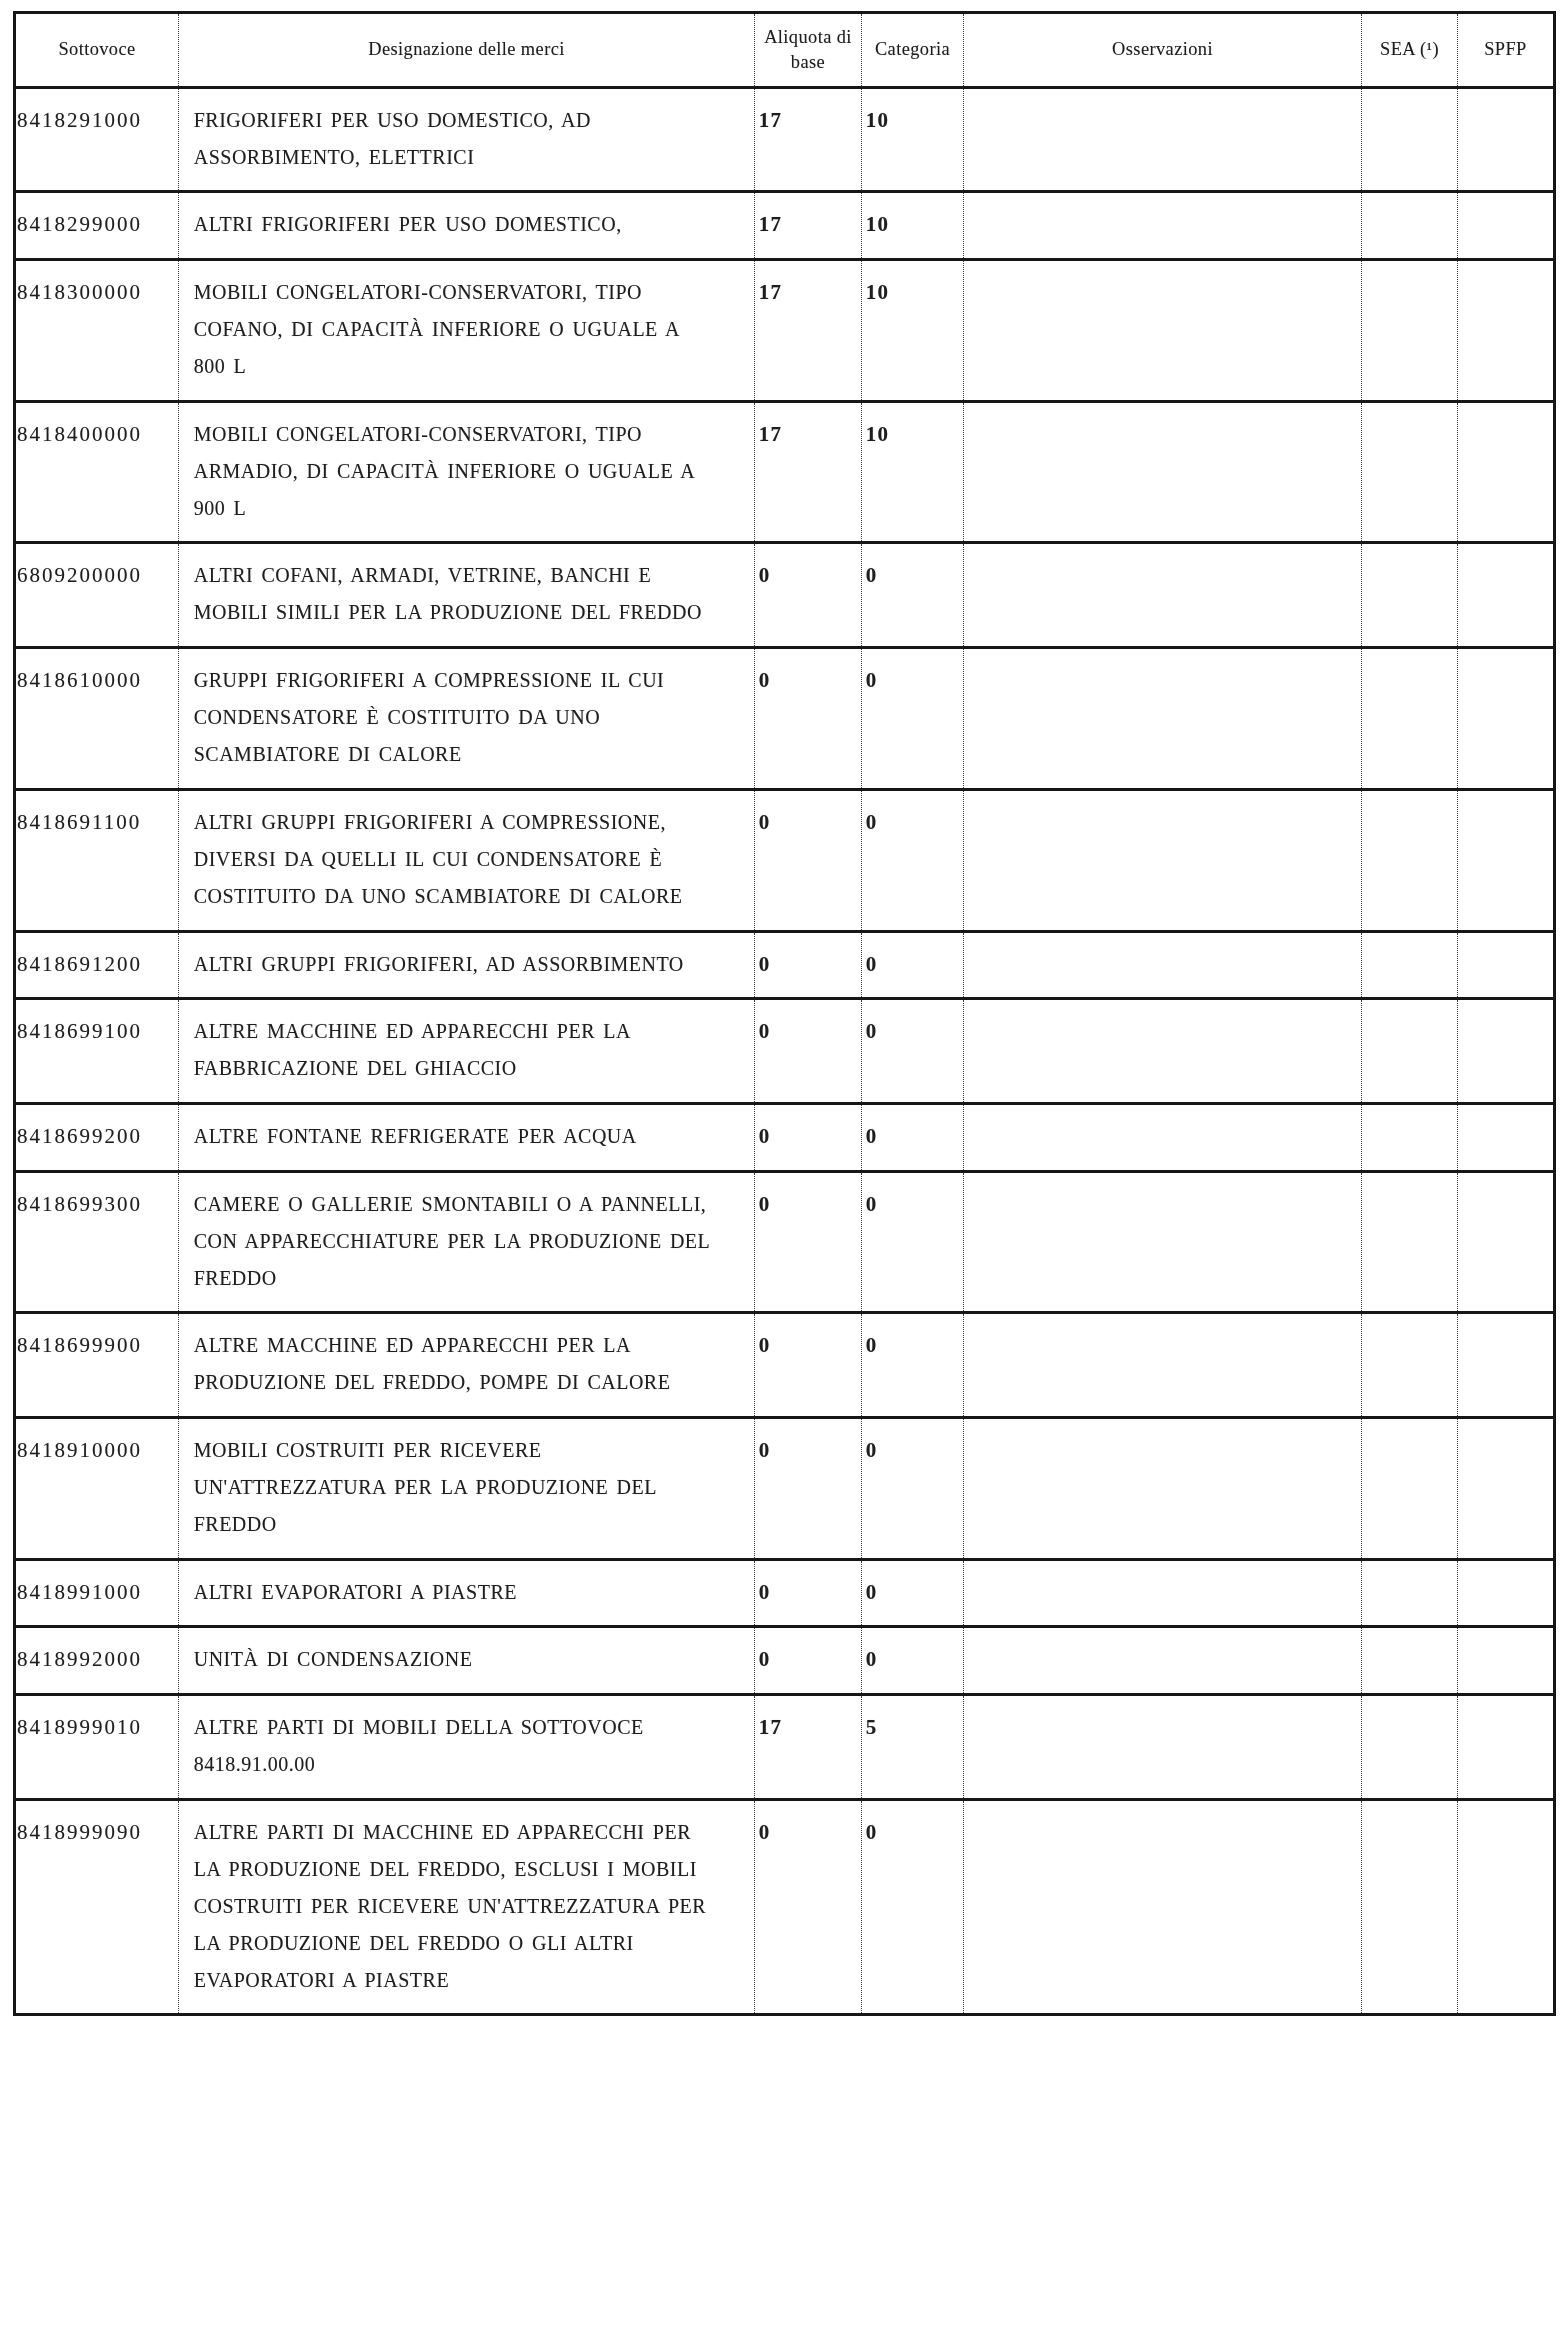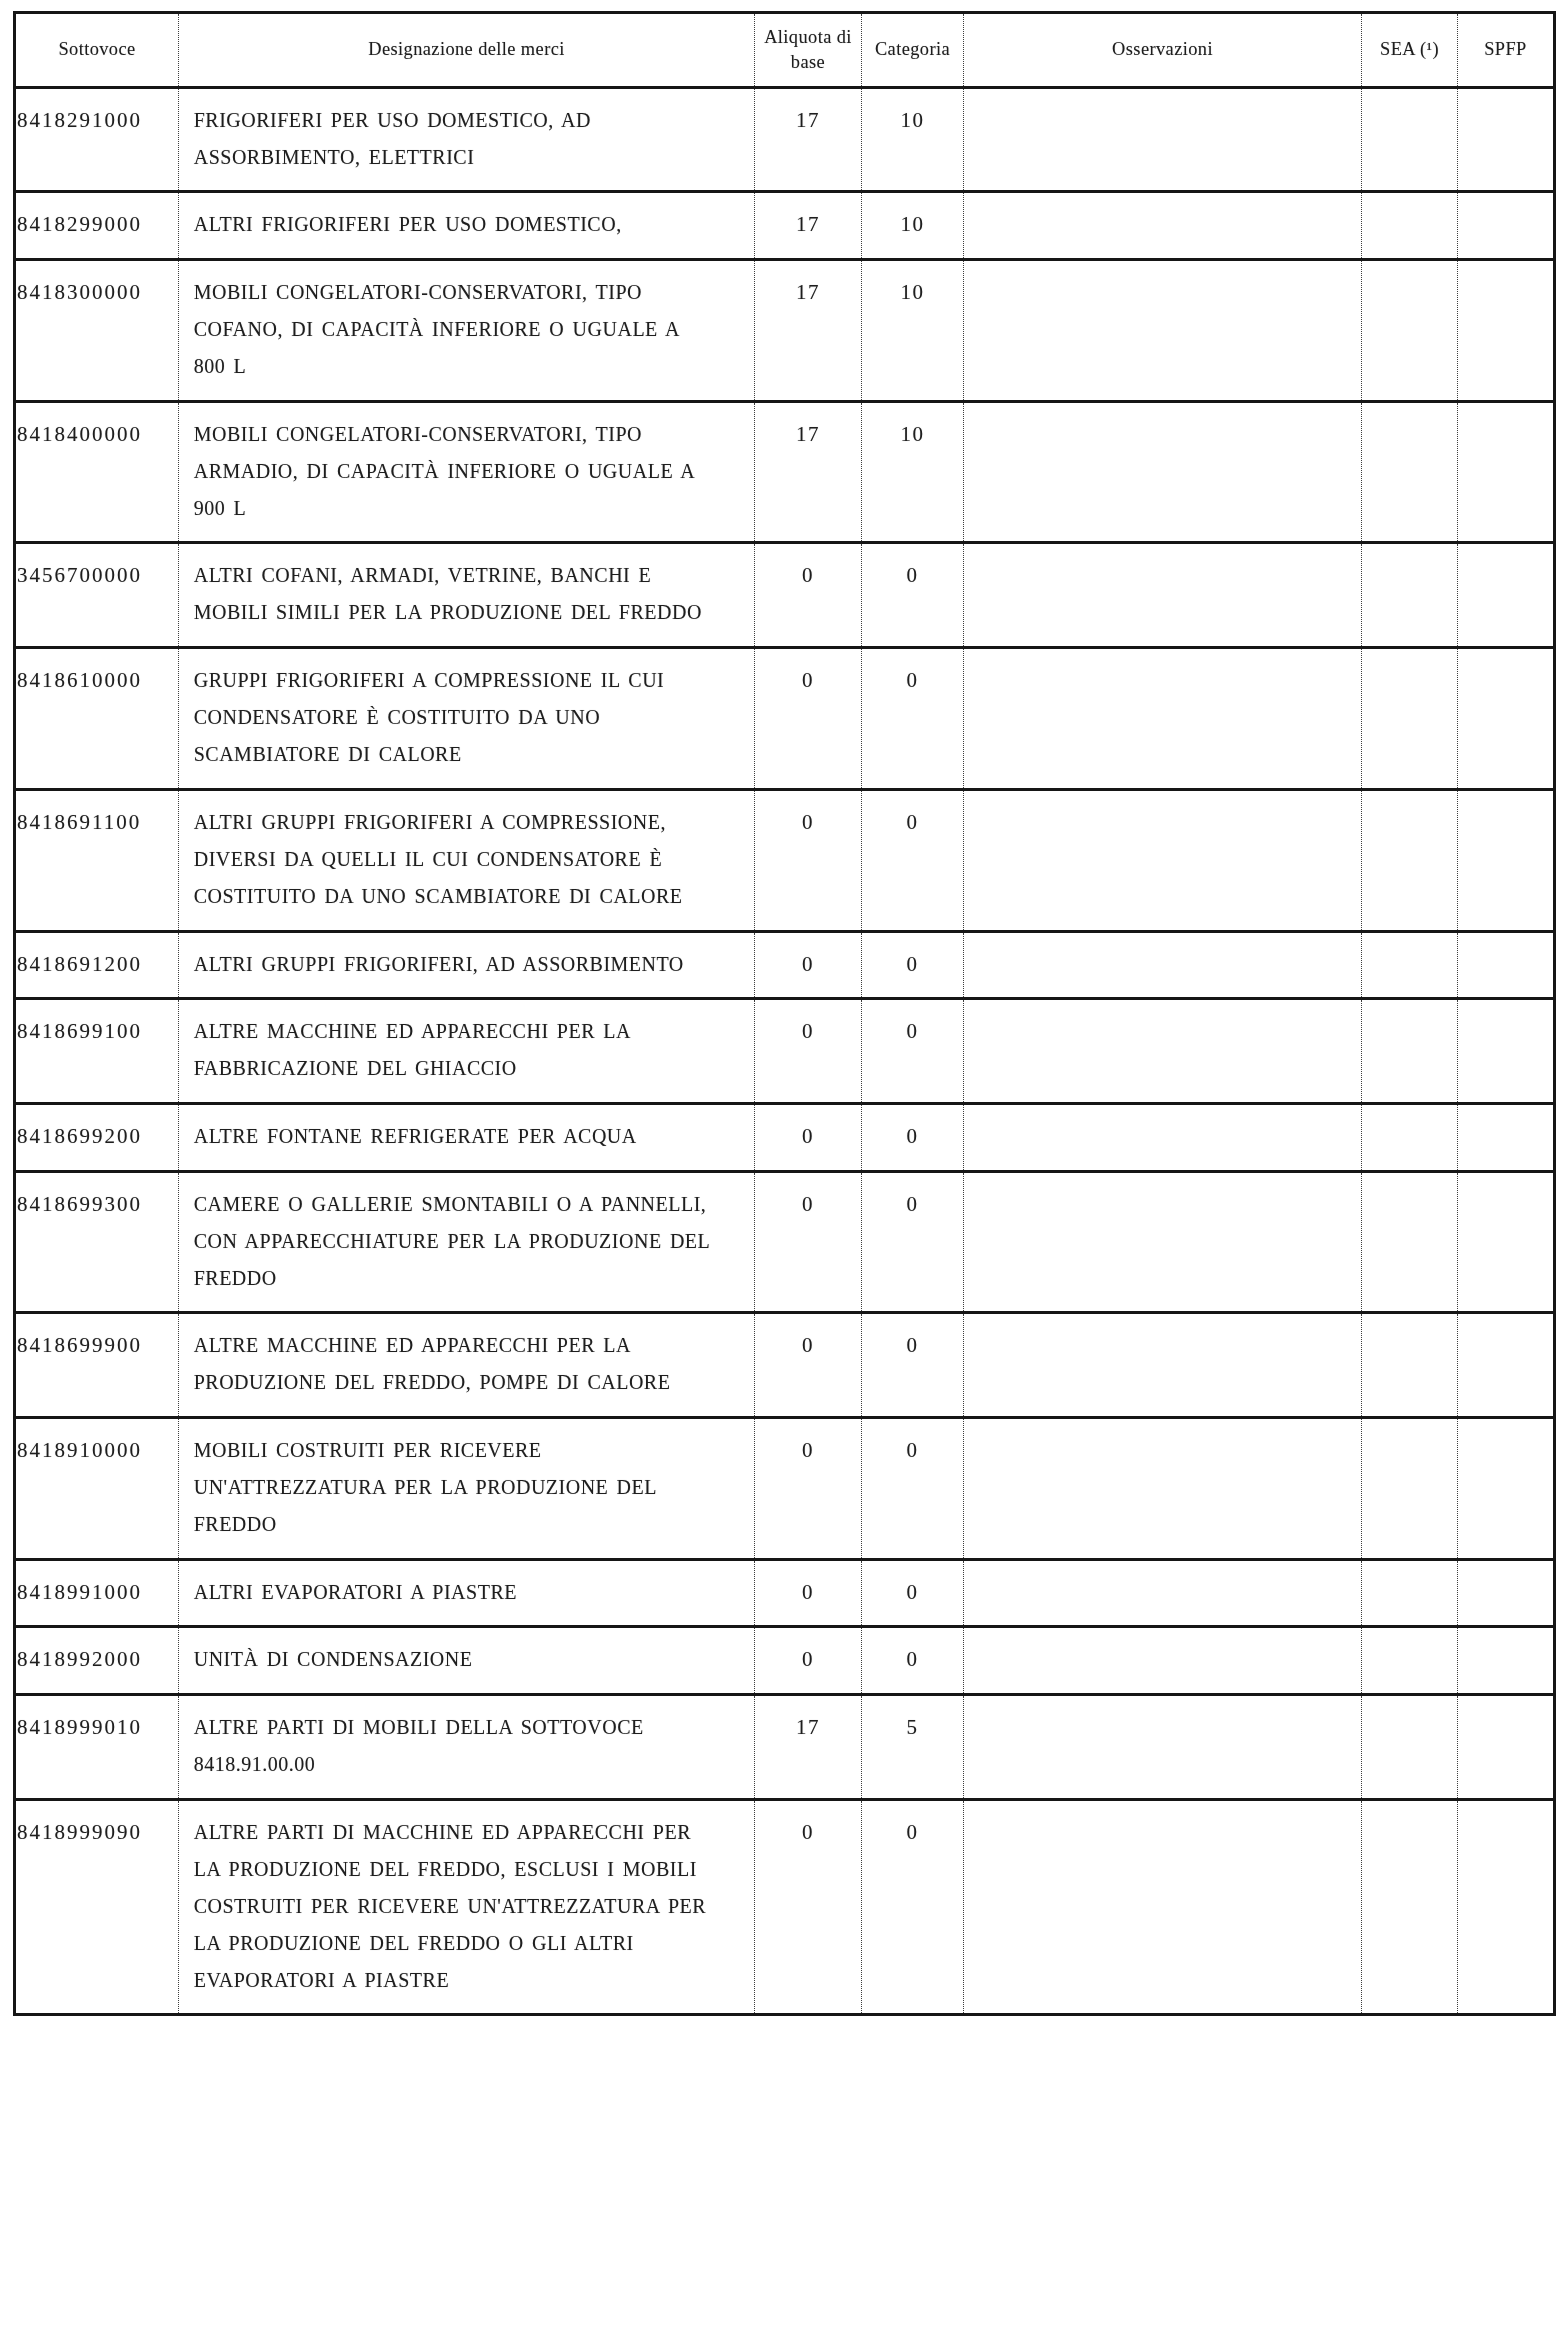--- a/index.html
+++ b/index.html
@@ -64,25 +64,26 @@
     font-size: 21px;
     letter-spacing: 2px;
     word-spacing: normal;
     padding-left: 1px;
     white-space: nowrap;
   }
   .tariff td.desc {
     padding-right: 40px;
   }
   .tariff td.num {
-    text-align: center;
+    text-align: left;
     font-size: 21px;
     letter-spacing: 1.4px;
     padding-left: 3.7px;
     padding-right: 3.7px;
+    font-weight: bold;
   }
   
   col.c-code { width: 164px; }
   col.c-desc { width: 576px; }
   col.c-rate { width: 107px; }
   col.c-cat  { width: 102px; }
   col.c-obs  { width: 398px; }
   col.c-sea  { width: 96px; }
   col.c-spfp { width: 97px; }
 </style>
@@ -146,21 +147,21 @@
     <td class="code">8418400000</td>
     <td class="desc">MOBILI CONGELATORI-CONSERVATORI, TIPO ARMADIO, DI CAPACITÀ INFERIORE O UGUALE A 900 L</td>
     <td class="num">17</td>
     <td class="num">10</td>
     <td></td>
     <td></td>
     <td></td>
   </tr>
 
   <tr>
-    <td class="code">3456700000</td>
+    <td class="code">6809200000</td>
     <td class="desc">ALTRI COFANI, ARMADI, VETRINE, BANCHI E MOBILI SIMILI PER LA PRODUZIONE DEL FREDDO</td>
     <td class="num">0</td>
     <td class="num">0</td>
     <td></td>
     <td></td>
     <td></td>
   </tr>
 
   <tr>
     <td class="code">8418610000</td>

